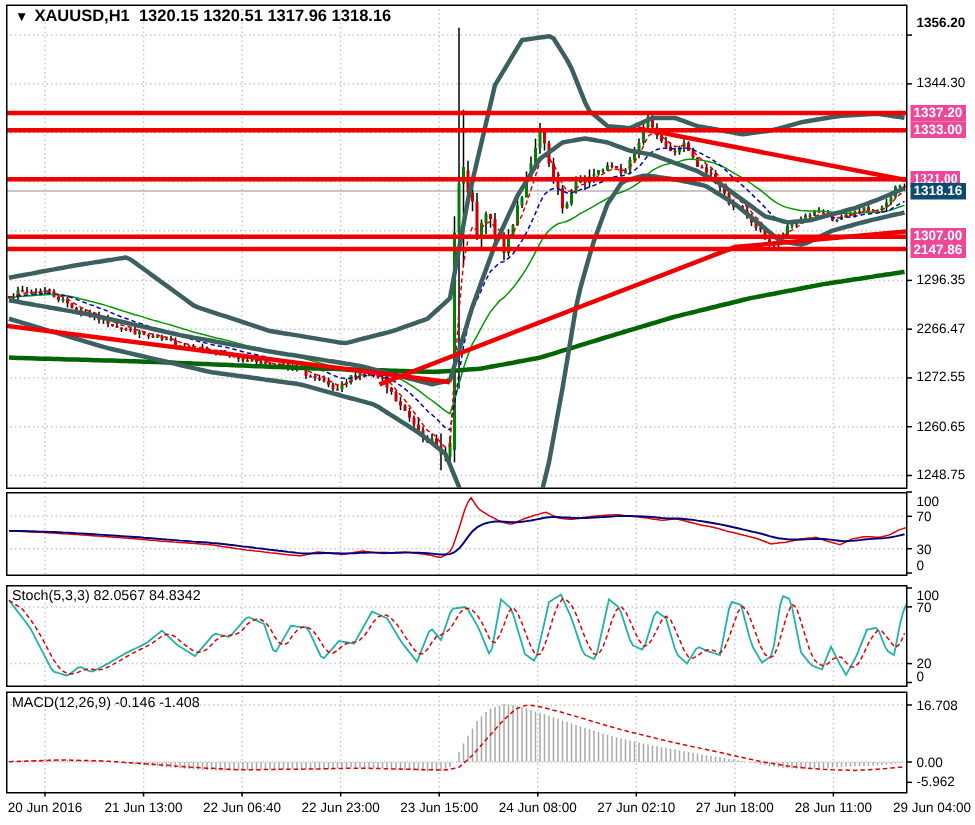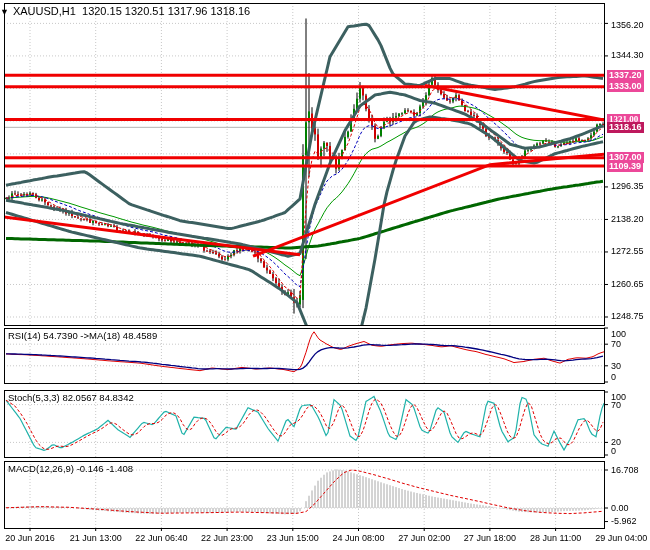--- a/index.html
+++ b/index.html
@@ -1,25 +1,25 @@
 <!DOCTYPE html>
 <html><head>
 <meta charset="utf-8">
 <style>
   html,body{margin:0;padding:0;background:#fff}
   .shot{position:relative;width:650px;height:550px;background:#ffffff;overflow:hidden;
         font-family:"Liberation Sans",sans-serif;color:#000}
   svg{position:absolute;left:0;top:0}
-  .hdr{position:absolute;left:0;top:5px;font-size:11px;font-weight:normal;white-space:nowrap;z-index:5}
+  .hdr{position:absolute;left:10px;top:5px;font-size:11px;font-weight:bold;white-space:nowrap;z-index:5}
   .hdr .arr{font-size:9px;margin-right:4px}
   .panelabel{position:absolute;left:8px;font-size:9.5px;white-space:nowrap;z-index:5}
   .alabel{position:absolute;left:611px;font-size:9px;white-space:nowrap;z-index:5}
   .badge{position:absolute;left:607px;font-size:9px;font-weight:bold;color:#fff;background:#ec4899;
          padding:0 2px;height:11px;line-height:11px;white-space:nowrap;z-index:6}
-  .badge.current{background:#be185d;z-index:7}
+  .badge.current{background:#0c4a6e;z-index:7}
   .tlabel{position:absolute;top:533px;font-size:9px;white-space:nowrap;transform:translateX(-50%);z-index:5}
 </style>
 </head>
 <body>
 
 <div class="shot">
   <svg id="chart-svg" width="650" height="550">
       <defs>
         <clipPath id="clipMain">
           <rect x="4" y="3" width="600" height="322"></rect>
@@ -757,37 +757,36 @@
         <line x1="424.2" y1="528" x2="424.2" y2="531" stroke="#000"></line>
         <line x1="489.9" y1="528" x2="489.9" y2="531" stroke="#000"></line>
         <line x1="555.6" y1="528" x2="555.6" y2="531" stroke="#000"></line>
       </g>
     </svg>
 
   <div class="hdr">
     <span class="arr">▼</span><span>XAUUSD,H1</span>&nbsp;&nbsp;<span>1320.15 1320.51 1317.96 1318.16</span>
   </div>
 
-  <div class="panelabel" style="top:330px">RSI(14) 54.7390  -&gt;MA(18) 48.4589</div>
   <div class="panelabel" style="top:392px">Stoch(5,3,3) 82.0567 84.8342</div>
   <div class="panelabel" style="top:463px">MACD(12,26,9) -0.146 -1.408</div>
 
   <div id="price-axis">
-      <div class="alabel" style="top: 20px;">1356.20</div>
+      <div class="alabel" style="top: 10px; font-weight: bold;">1356.20</div>
       <div class="alabel" style="top: 50.4156px;">1344.30</div>
       <div class="alabel" style="top: 181.434px;">1296.35</div>
-      <div class="alabel" style="top: 213.95px;">2138.20</div>
+      <div class="alabel" style="top: 213.95px;">2266.47</div>
       <div class="alabel" style="top: 246.465px;">1272.55</div>
       <div class="alabel" style="top: 278.981px;">1260.65</div>
       <div class="alabel" style="top: 311.496px;">1248.75</div>
       <div class="badge" style="top: 69.8156px;">1337.20</div>
       <div class="badge" style="top: 81.2917px;">1333.00</div>
       <div class="badge" style="top: 114.08px; font-family: Liberation Serif, serif;">1321.00</div>
       <div class="badge" style="top: 152.334px;">1307.00</div>
-      <div class="badge" style="top: 160.531px;">1109.39</div>
+      <div class="badge" style="top: 160.531px;">2147.86</div>
       <div class="badge current" style="top: 121.84px;">1318.16</div>
     </div>
   <div id="rsi-axis">
       <div class="alabel" style="top: 329px;">100</div>
       <div class="alabel" style="top: 339.2px;">70</div>
       <div class="alabel" style="top: 360.8px;">30</div>
       <div class="alabel" style="top: 372px;">0</div>
     </div>
   <div id="stoch-axis">
       <div class="alabel" style="top: 392px;">100</div>
@@ -800,18 +799,18 @@
       <div class="alabel" style="top: 502.5px;">0.00</div>
       <div class="alabel" style="top: 516.058px;">-5.962</div>
     </div>
   <div id="time-axis">
       <div class="tlabel" style="left: 30px;">20 Jun 2016</div>
       <div class="tlabel" style="left: 95.7px;">21 Jun 13:00</div>
       <div class="tlabel" style="left: 161.4px;">22 Jun 06:40</div>
       <div class="tlabel" style="left: 227.1px;">22 Jun 23:00</div>
       <div class="tlabel" style="left: 292.8px;">23 Jun 15:00</div>
       <div class="tlabel" style="left: 358.5px;">24 Jun 08:00</div>
-      <div class="tlabel" style="left: 424.2px;">27 Jun 02:00</div>
+      <div class="tlabel" style="left: 424.2px;">27 Jun 02:10</div>
       <div class="tlabel" style="left: 489.9px;">27 Jun 18:00</div>
       <div class="tlabel" style="left: 555.6px;">28 Jun 11:00</div>
       <div class="tlabel" style="left: 621.3px;">29 Jun 04:00</div>
     </div>
 </div>
 
 </body></html>

